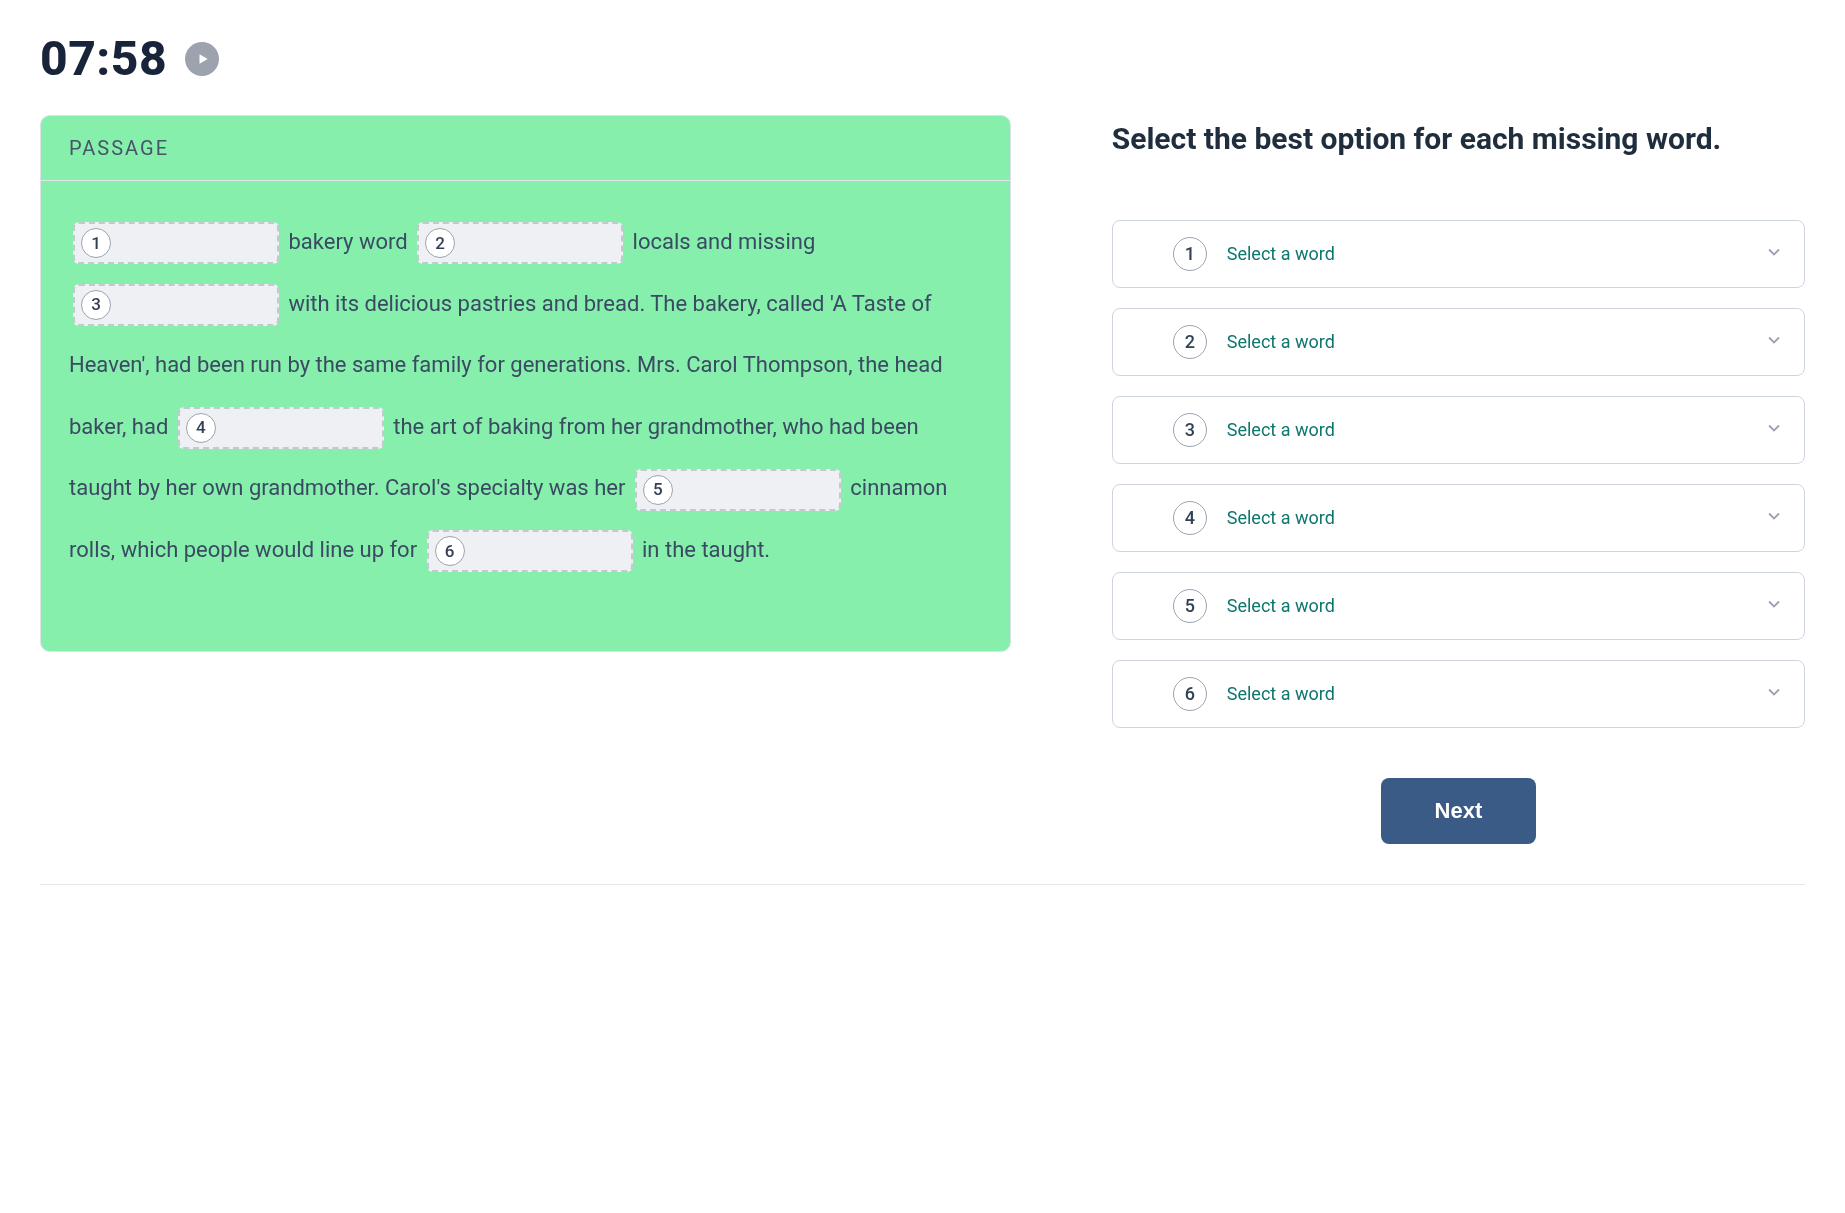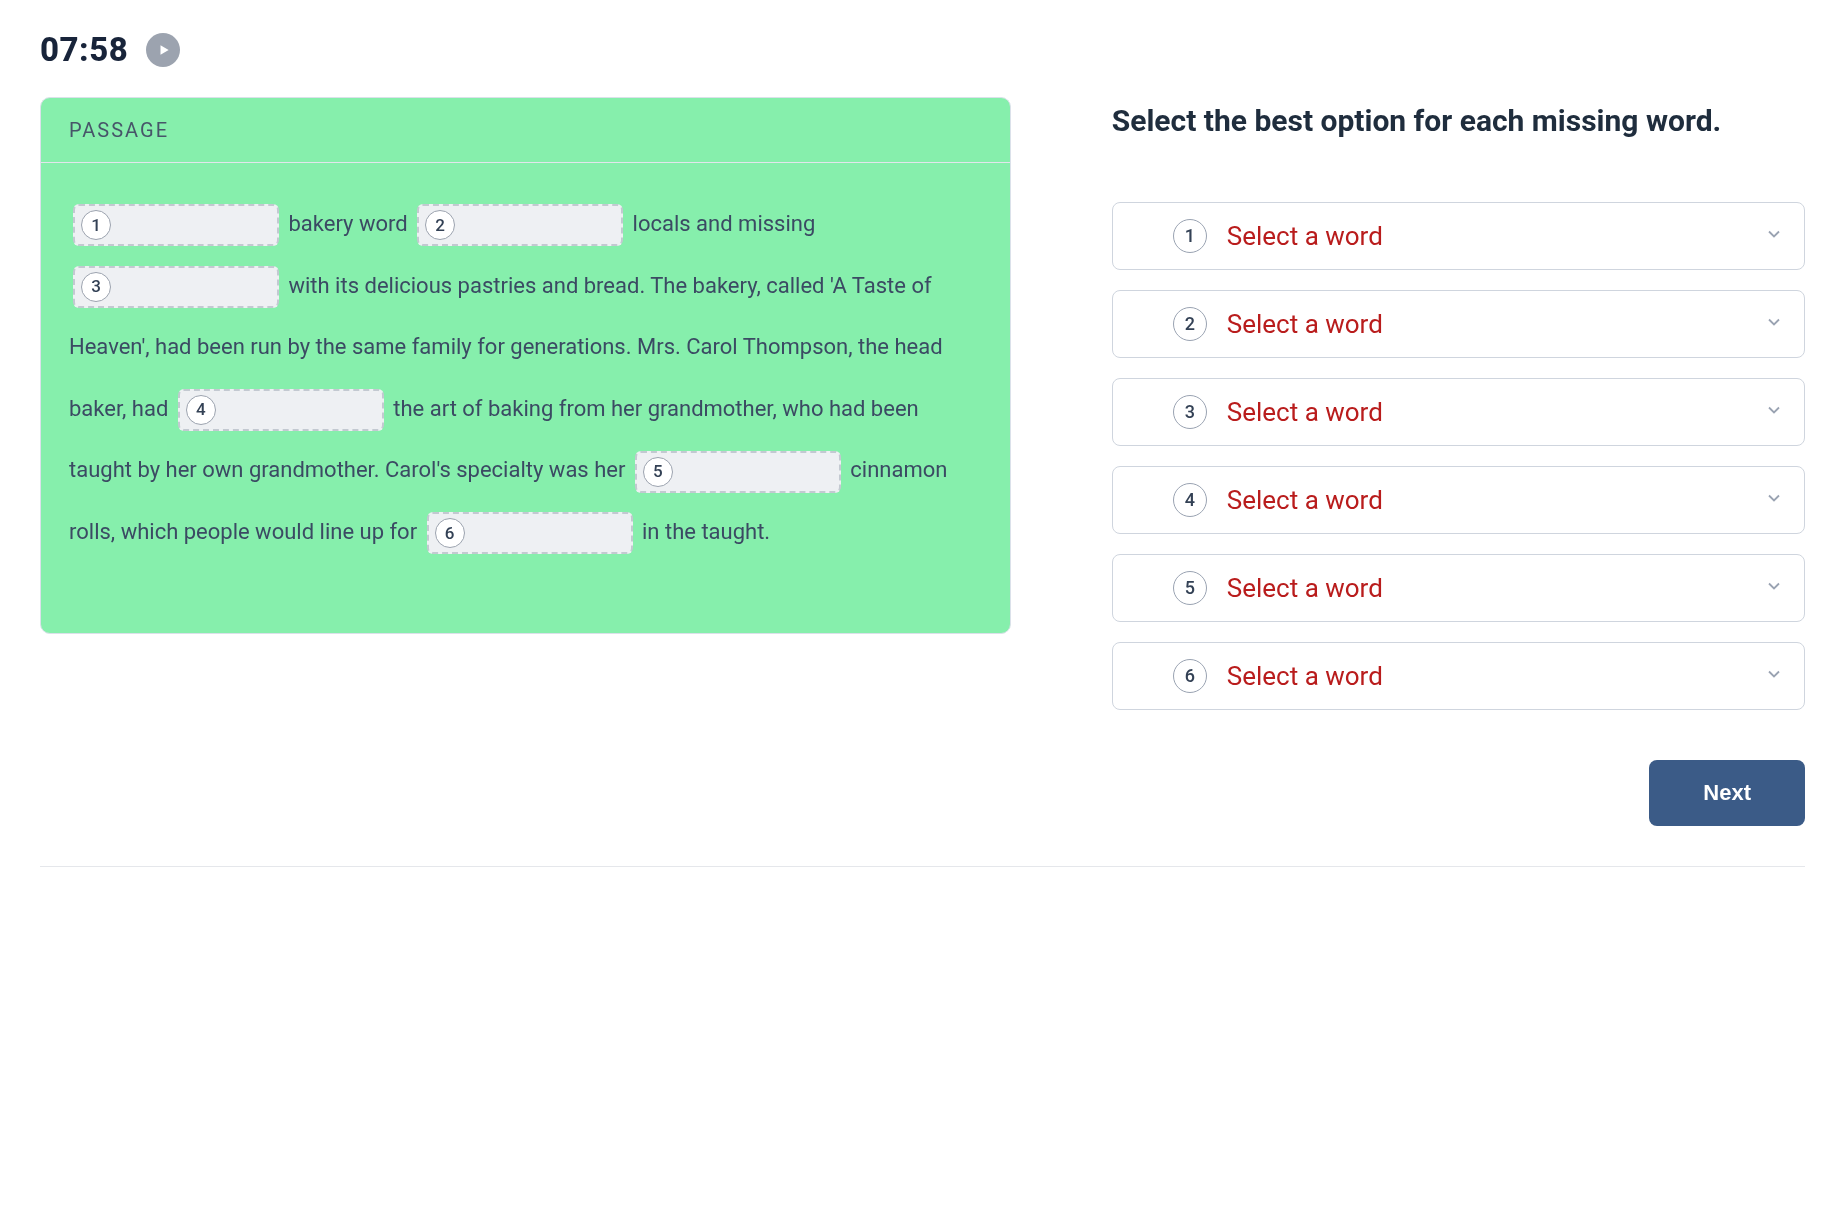--- a/index.html
+++ b/index.html
@@ -10,21 +10,21 @@
     background: #fff;
     color: #1f2d3d;
   }
   .timer-row {
     display: flex;
     align-items: center;
     gap: 18px;
     margin-bottom: 28px;
   }
   .timer {
-    font-size: 33px;
+    font-size: 48px;
     font-weight: 800;
     color: #18243a;
     letter-spacing: 0.5px;
   }
   .play-btn {
     width: 34px;
     height: 34px;
     border-radius: 50%;
     background: #9ca3af;
     display: flex;
@@ -127,31 +127,31 @@
     align-items: center;
     justify-content: center;
     font-size: 18px;
     color: #334155;
     font-weight: 500;
     flex-shrink: 0;
     margin-left: 40px;
   }
   .select-row .placeholder {
     flex: 1;
-    font-size: 26px;
-    color: #b91c1c;
+    font-size: 18px;
+    color: #0f766e;
   }
   .select-row .chev {
     color: #9aa3b2;
   }
   .select-row .chev svg { width: 20px; height: 20px; stroke: currentColor; fill: none; stroke-width: 2.2; }
 
   .next-row {
     display: flex;
-    justify-content: flex-end;
+    justify-content: center;
     margin-top: 50px;
   }
   .next-btn {
     background: #3b5b87;
     color: #fff;
     font-size: 22px;
     font-weight: 700;
     padding: 20px 54px;
     border: none;
     border-radius: 8px;

